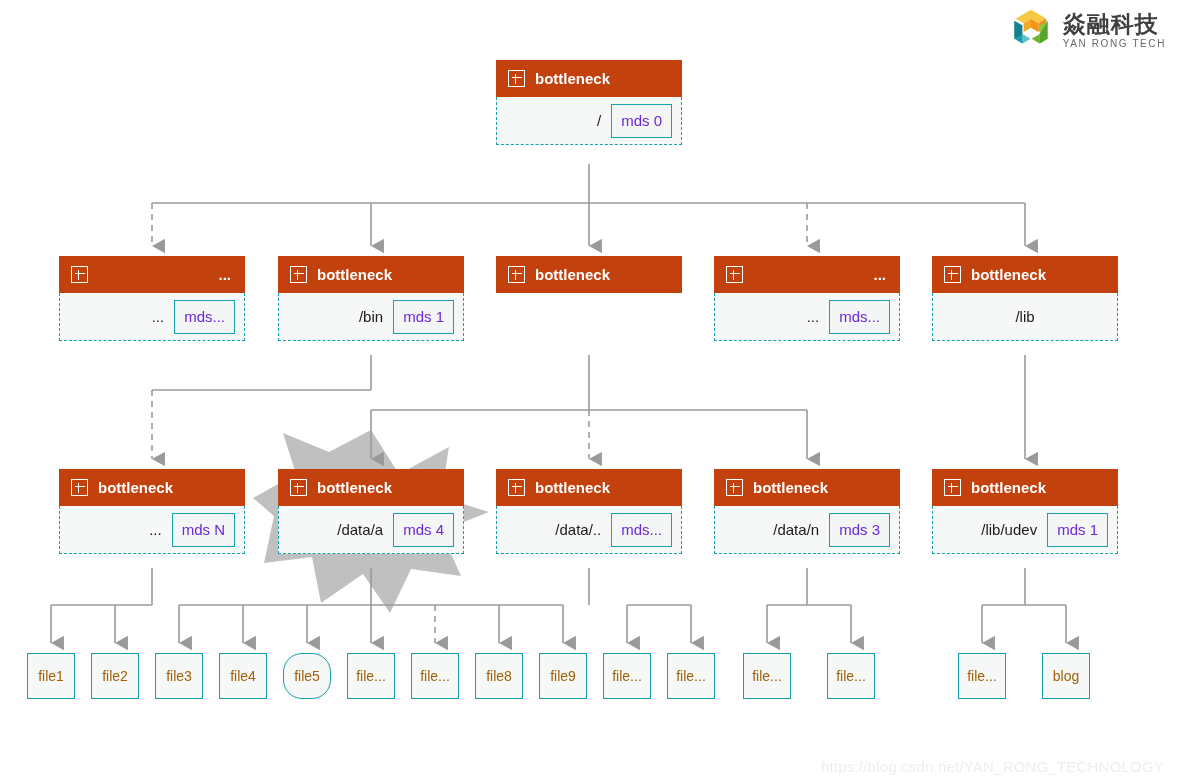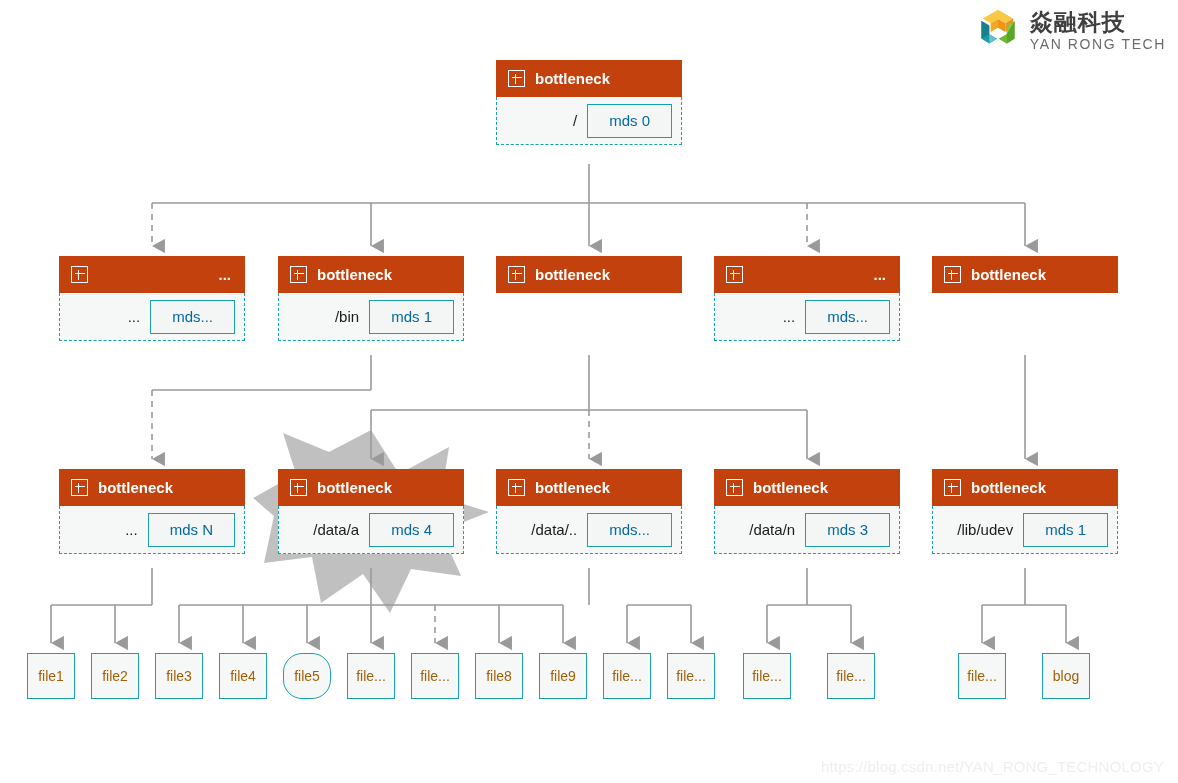--- a/index.html
+++ b/index.html
@@ -41,21 +41,21 @@
     line-height: 1;
   }
   #brand-logo .logo-cn {
     font-size: 23px;
     letter-spacing: 1px;
     color: #3f3f3f;
     font-weight: 700;
     font-family: "DejaVu Sans", sans-serif;
   }
   #brand-logo .logo-en {
-    font-size: 14px;
+    font-size: 10px;
     letter-spacing: 1.6px;
     color: #6a6a6a;
     margin-top: 3px;
     font-weight: 400;
   }
 
   
   .node {
     position: absolute;
     box-sizing: border-box;
@@ -116,25 +116,25 @@
     justify-content: center;
   }
   .node-body .path-text {
     font-size: 15px;
     color: #1b1b1b;
     white-space: nowrap;
   }
   .node-body .mds-chip {
     border: 1.5px solid #19a0ad;
     background: #f4f5f5;
-    color: #0369a1;
+    color: #6d28d9;
     font-size: 15px;
     height: 34px;
     min-width: 56px;
-    padding: 0 21px;
+    padding: 0 9px;
     box-sizing: border-box;
     display: flex;
     align-items: center;
     justify-content: center;
     white-space: nowrap;
   }
 
   
   .file-node {
     position: absolute;
@@ -306,20 +306,23 @@
       </div>
       <div class="node-body">
         <span class="path-text">...</span>
         <span class="mds-chip">mds...</span>
       </div>
     </div>
     <div class="node" style="left: 932px; top: 256px; width: 186px;">
       <div class="node-head">
         <span class="plus-box"></span>
         <span class="head-label">bottleneck</span>
+      </div>
+      <div class="node-body body-center">
+        <span class="path-text">/lib</span>
       </div>
     </div>
     <div class="node" style="left: 59px; top: 469px; width: 186px;">
       <div class="node-head">
         <span class="plus-box"></span>
         <span class="head-label">bottleneck</span>
       </div>
       <div class="node-body">
         <span class="path-text">...</span>
         <span class="mds-chip">mds N</span>

